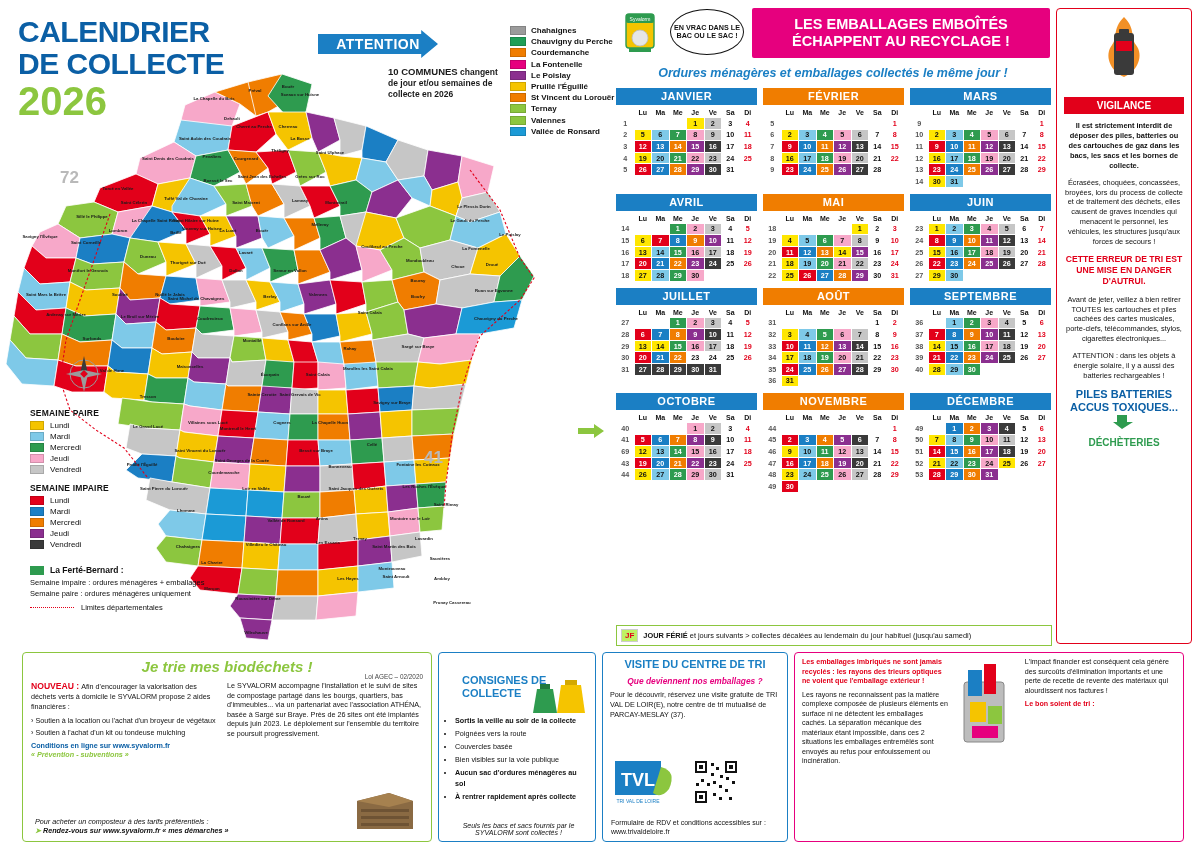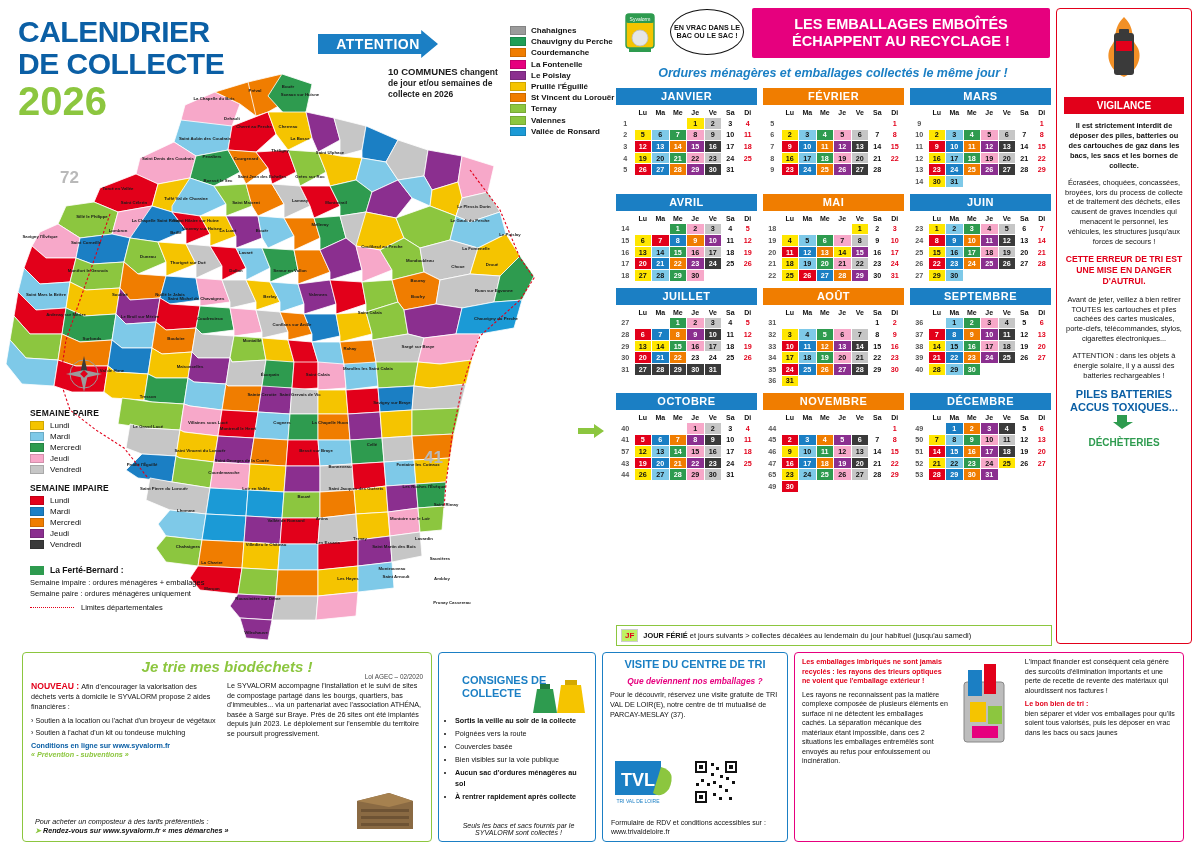--- a/index.html
+++ b/index.html
@@ -1302,21 +1302,21 @@
                 <td class="wk">41</td>
                 <td class="col" style="background:#e2001a;color:#ffffff;">5</td>
                 <td class="col" style="background:#1b7fc4;color:#ffffff;">6</td>
                 <td class="col" style="background:#f07d00;color:#ffffff;">7</td>
                 <td class="col" style="background:#8b2f8f;color:#ffffff;">8</td>
                 <td class="col" style="background:#3a3a3a;color:#ffffff;">9</td>
                 <td class="plain" style="">10</td>
                 <td class="sun" style="">11</td>
               </tr>
               <tr>
-                <td class="wk">57</td>
+                <td class="wk">69</td>
                 <td class="col" style="background:#ffe600;color:#111111;">12</td>
                 <td class="col" style="background:#7ec9e8;color:#111111;">13</td>
                 <td class="col" style="background:#2e9b4f;color:#ffffff;">14</td>
                 <td class="col" style="background:#f7a8c9;color:#111111;">15</td>
                 <td class="col" style="background:#c6c6c6;color:#111111;">16</td>
                 <td class="plain" style="">17</td>
                 <td class="sun" style="">18</td>
               </tr>
               <tr>
                 <td class="wk">43</td>
@@ -1389,21 +1389,21 @@
                 <td class="wk">47</td>
                 <td class="col" style="background:#e2001a;color:#ffffff;">16</td>
                 <td class="col" style="background:#1b7fc4;color:#ffffff;">17</td>
                 <td class="col" style="background:#f07d00;color:#ffffff;">18</td>
                 <td class="col" style="background:#8b2f8f;color:#ffffff;">19</td>
                 <td class="col" style="background:#3a3a3a;color:#ffffff;">20</td>
                 <td class="plain" style="">21</td>
                 <td class="sun" style="">22</td>
               </tr>
               <tr>
-                <td class="wk">65</td>
+                <td class="wk">48</td>
                 <td class="col" style="background:#ffe600;color:#111111;">23</td>
                 <td class="col" style="background:#7ec9e8;color:#111111;">24</td>
                 <td class="col" style="background:#2e9b4f;color:#ffffff;">25</td>
                 <td class="col" style="background:#f7a8c9;color:#111111;">26</td>
                 <td class="col" style="background:#c6c6c6;color:#111111;">27</td>
                 <td class="plain" style="">28</td>
                 <td class="sun" style="">29</td>
               </tr>
               <tr>
                 <td class="wk">49</td>
@@ -1612,19 +1612,18 @@
           <rect x="8" y="20" width="40" height="60" rx="3" fill="#bdbdbd" stroke="#888"></rect>
           <rect x="12" y="8" width="14" height="26" fill="#1b7fc4"></rect>
           <rect x="28" y="2" width="12" height="30" fill="#e2001a"></rect>
           <rect x="14" y="40" width="16" height="20" fill="#f5c400"></rect>
           <rect x="32" y="44" width="14" height="18" fill="#8cc63f"></rect>
           <rect x="16" y="64" width="26" height="12" fill="#e6007e"></rect>
         </svg>
       </div>
       <div class="embo-c3">
         <div>L'impact financier est conséquent cela génère des surcoûts d'élimination importants et une perte de recette de revente des matériaux qui alourdissent nos factures !</div>
-        <div style="margin-top:4px" class="r">Le bon bien de tri :</div>
-        <div>bien séparer et vider vos emballages pour qu'ils soient tous valorisés, puis les déposer en vrac dans les bacs ou sacs jaunes</div>
+        <div style="margin-top:4px" class="r">Le bon soient de tri :</div>
       </div>
     </div>
   </div>
 
 </div>
 
 </body></html>

